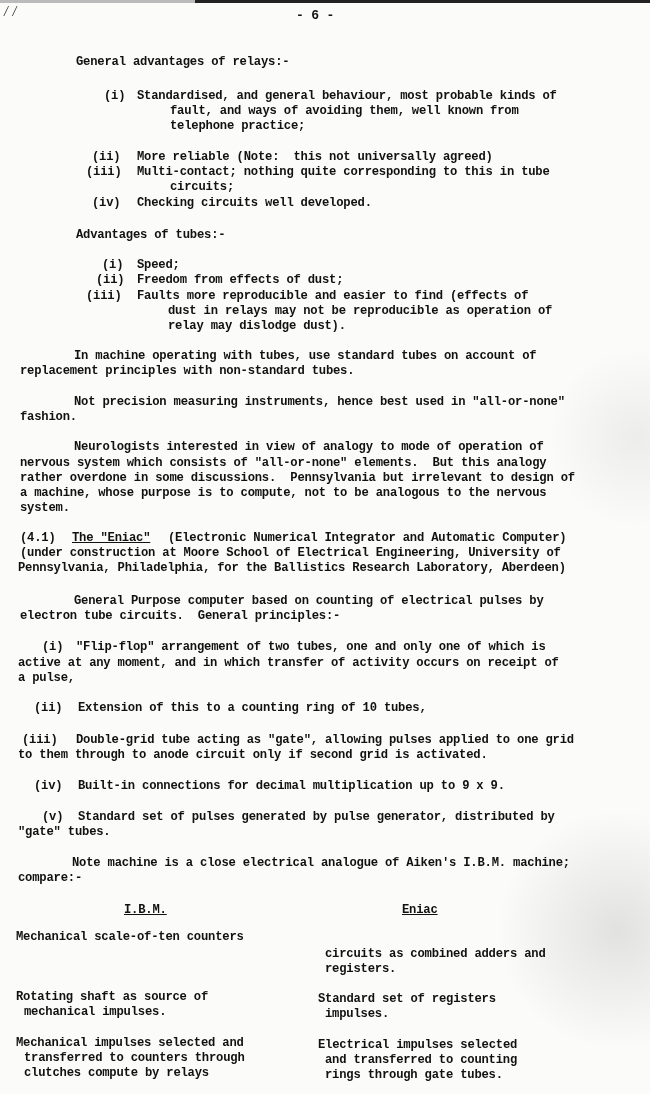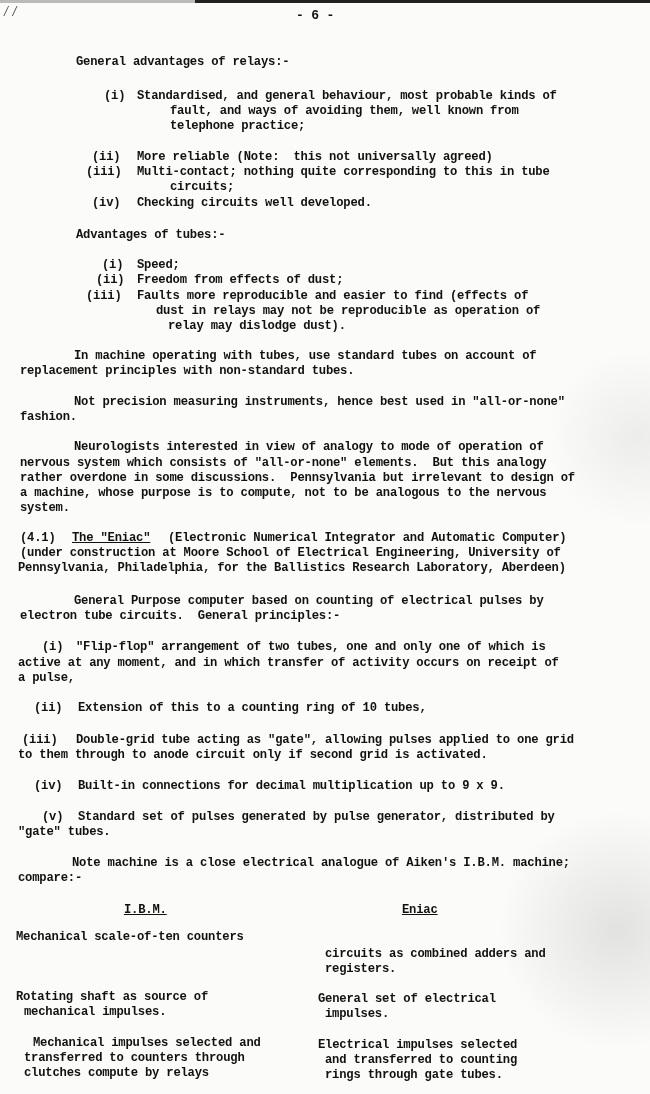--- a/index.html
+++ b/index.html
@@ -56,21 +56,21 @@
   <div class="line" style="left:76px;top:228px">Advantages of tubes:-</div>
 
   <div class="line" style="left:102px;top:258px">(i)</div>
   <div class="line" style="left:137px;top:258px">Speed;</div>
 
   <div class="line" style="left:96px;top:273px">(ii)</div>
   <div class="line" style="left:137px;top:273px">Freedom from effects of dust;</div>
 
   <div class="line" style="left:86px;top:289px">(iii)</div>
   <div class="line" style="left:137px;top:289px">Faults more reproducible and easier to find (effects of</div>
-  <div class="line" style="left:156px;top:304px">dust in relays may not be reproducible as operation of</div>
+  <div class="line" style="left:168px;top:304px">dust in relays may not be reproducible as operation of</div>
   <div class="line" style="left:168px;top:319px">relay may dislodge dust).</div>
 
   <div class="line" style="left:74px;top:349px">In machine operating with tubes, use standard tubes on account of</div>
   <div class="line" style="left:20px;top:364px">replacement principles with non-standard tubes.</div>
 
   <div class="line" style="left:74px;top:395px">Not precision measuring instruments, hence best used in "all-or-none"</div>
   <div class="line" style="left:20px;top:410px">fashion.</div>
 
   <div class="line" style="left:74px;top:440px">Neurologists interested in view of analogy to mode of operation of</div>
   <div class="line" style="left:20px;top:456px">nervous system which consists of "all-or-none" elements.  But this analogy</div>
@@ -111,22 +111,22 @@
 
   <div class="line u" style="left:124px;top:903px">I.B.M.</div>
   <div class="line u" style="left:402px;top:903px">Eniac</div>
 
   <div class="line" style="left:16px;top:930px">Mechanical scale-of-ten counters</div>
   <div class="line" style="left:325px;top:947px">circuits as combined adders and</div>
   <div class="line" style="left:325px;top:962px">registers.</div>
 
   <div class="line" style="left:16px;top:990px">Rotating shaft as source of</div>
   <div class="line" style="left:24px;top:1005px">mechanical impulses.</div>
-  <div class="line" style="left:318px;top:992px">General set of electrical</div>
+  <div class="line" style="left:318px;top:992px">Standard set of registers</div>
   <div class="line" style="left:325px;top:1007px">impulses.</div>
 
-  <div class="line" style="left:33px;top:1036px">Mechanical impulses selected and</div>
+  <div class="line" style="left:16px;top:1036px">Mechanical impulses selected and</div>
   <div class="line" style="left:24px;top:1051px">transferred to counters through</div>
   <div class="line" style="left:24px;top:1066px">clutches compute by relays</div>
   <div class="line" style="left:325px;top:1053px">and transferred to counting</div>
   <div class="line" style="left:318px;top:1038px">Electrical impulses selected</div>
   <div class="line" style="left:325px;top:1068px">rings through gate tubes.</div>
 </div>
 
 </body></html>

